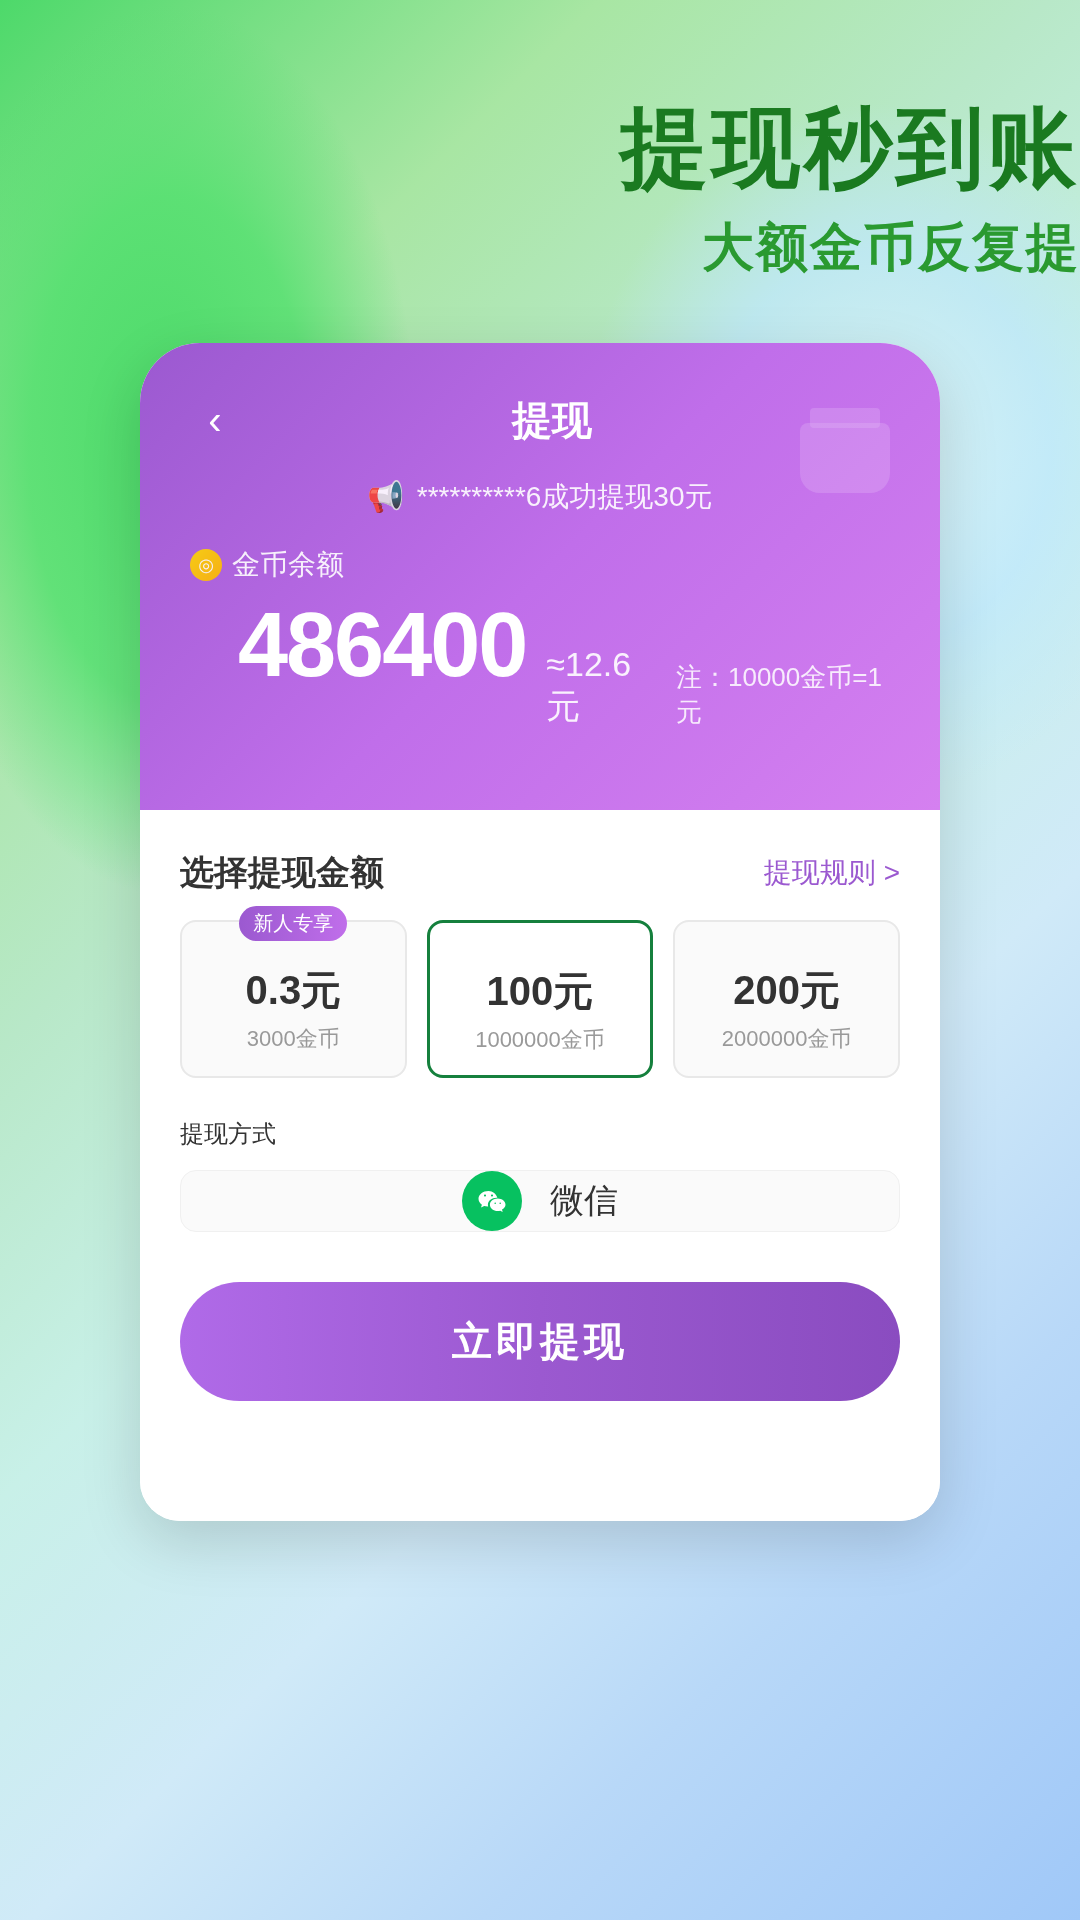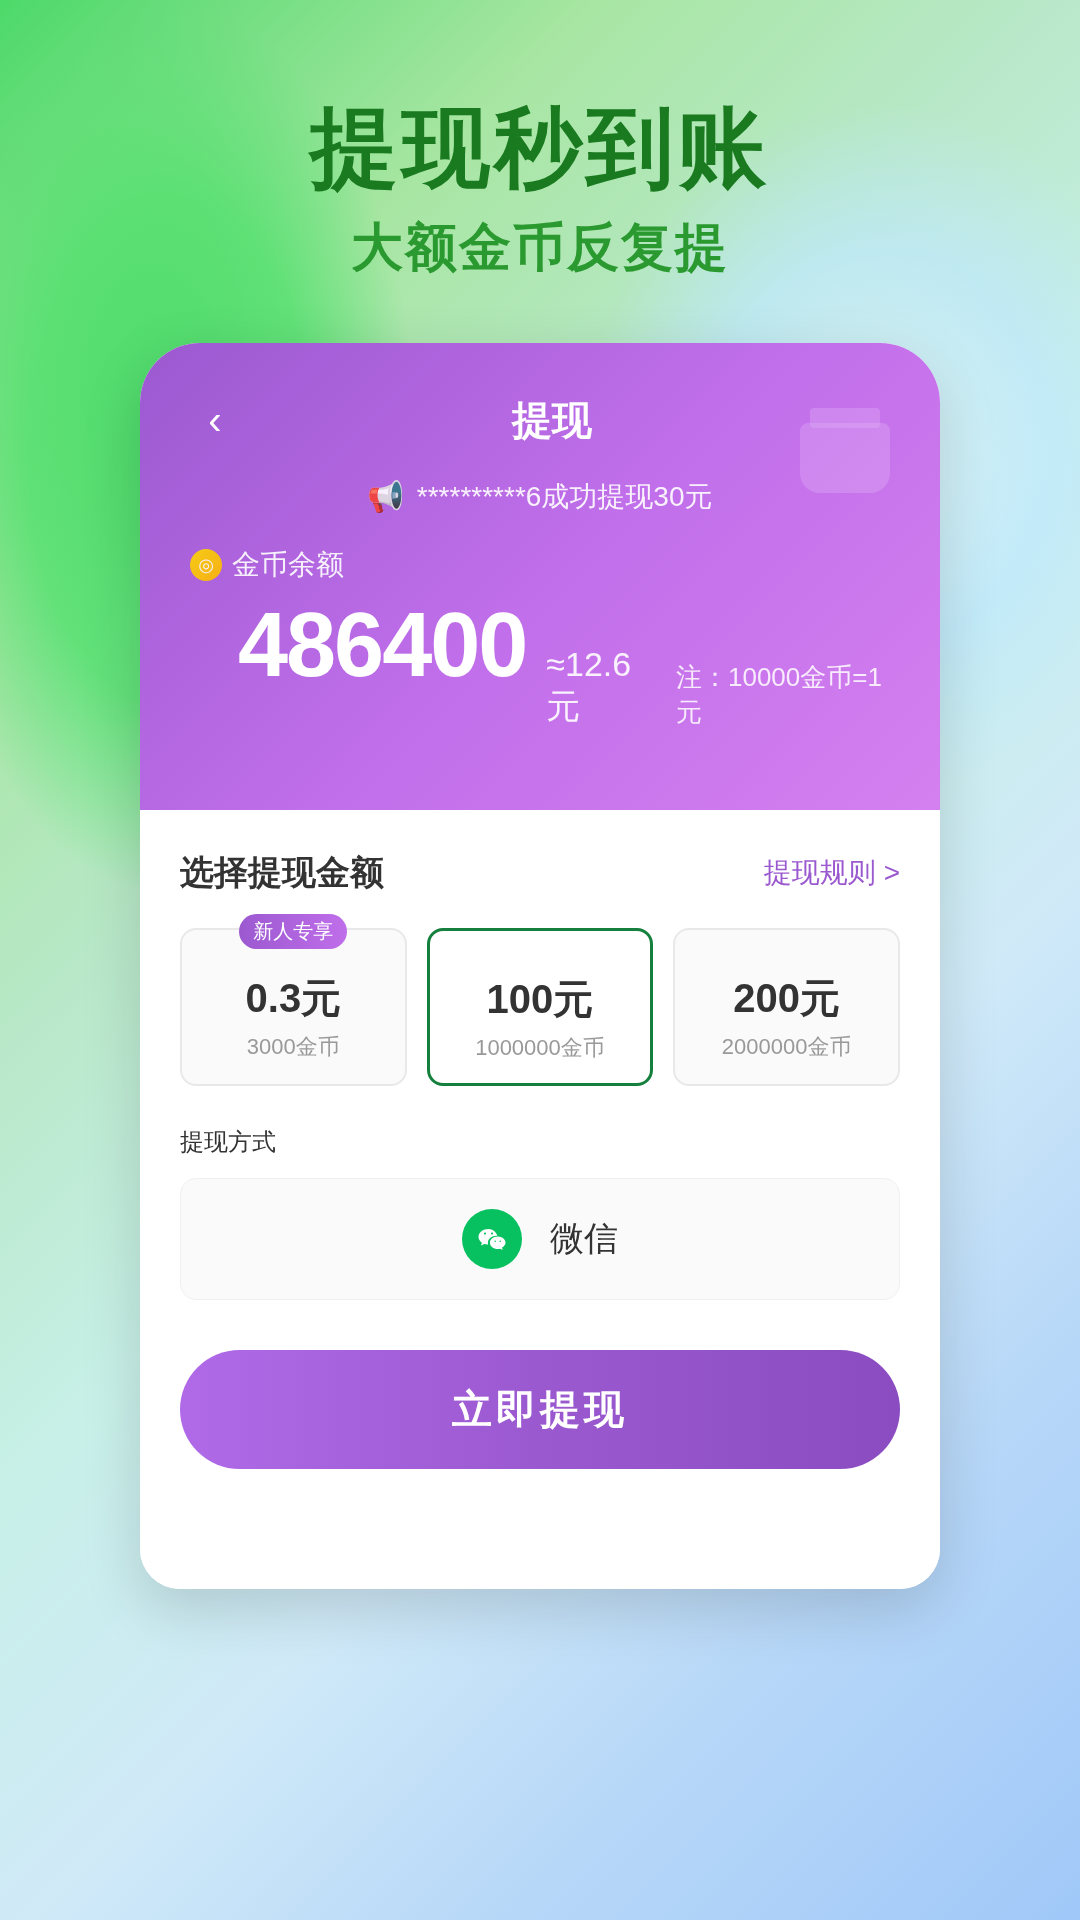--- a/index.html
+++ b/index.html
@@ -36,21 +36,21 @@
       top: 100px;
       width: 600px;
       height: 700px;
       background: radial-gradient(ellipse at center, #e0f4ff 0%, #c0e8ff 40%, transparent 70%);
       opacity: 0.7;
     }
 
     .header-text {
       position: relative;
       z-index: 10;
-      text-align: center;
+      text-align: right;
       padding-top: 100px;
     }
 
     .main-title {
       font-size: 88px;
       font-weight: 900;
       color: #1a7a20;
       letter-spacing: 4px;
       line-height: 1.1;
     }
@@ -209,21 +209,21 @@
     }
 
     .amount-section {
       margin-bottom: 40px;
     }
 
     .section-header {
       display: flex;
       justify-content: space-between;
       align-items: center;
-      margin-bottom: 32px;
+      margin-bottom: 24px;
     }
 
     .section-title {
       font-size: 34px;
       font-weight: 700;
       color: #333;
     }
 
     .rules-link {
       font-size: 28px;
@@ -289,21 +289,20 @@
     .method-title {
       font-size: 24px;
       font-weight: 400;
       color: #333;
       margin-bottom: 20px;
     }
 
     .method-card {
       border: 1px solid #f0f0f0;
       border-radius: 16px;
-      padding: 30px;
       display: flex;
       align-items: center;
       justify-content: center;
       gap: 28px;
       background: #fafafa;
       cursor: pointer;
     }
 
     .wechat-icon {
       width: 60px;

